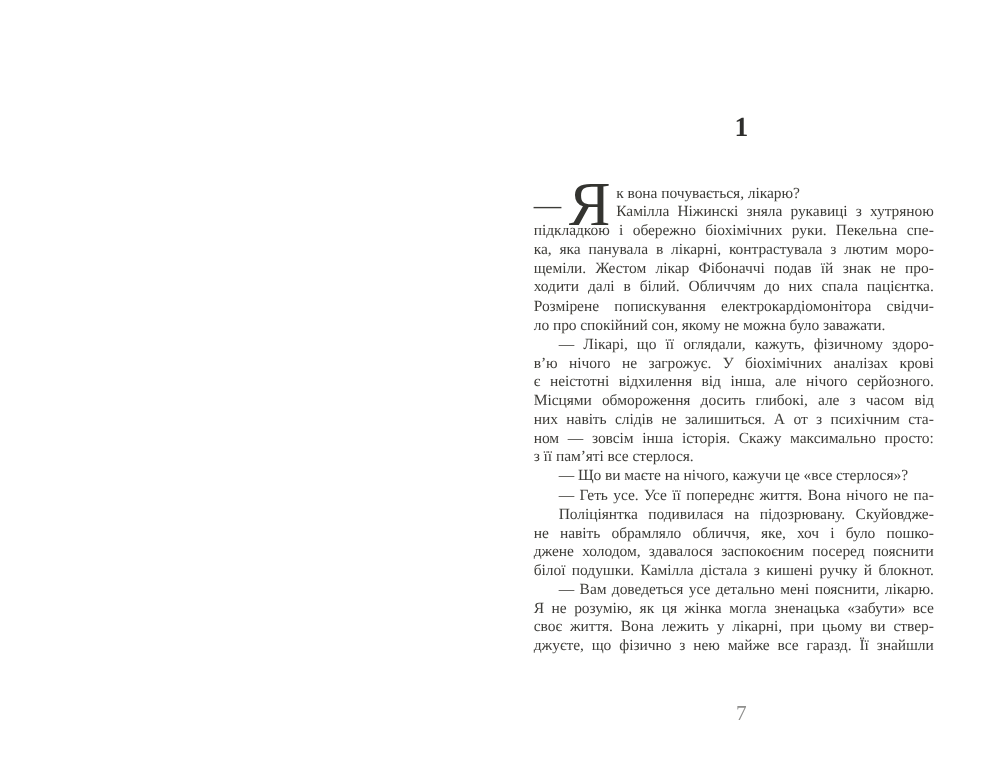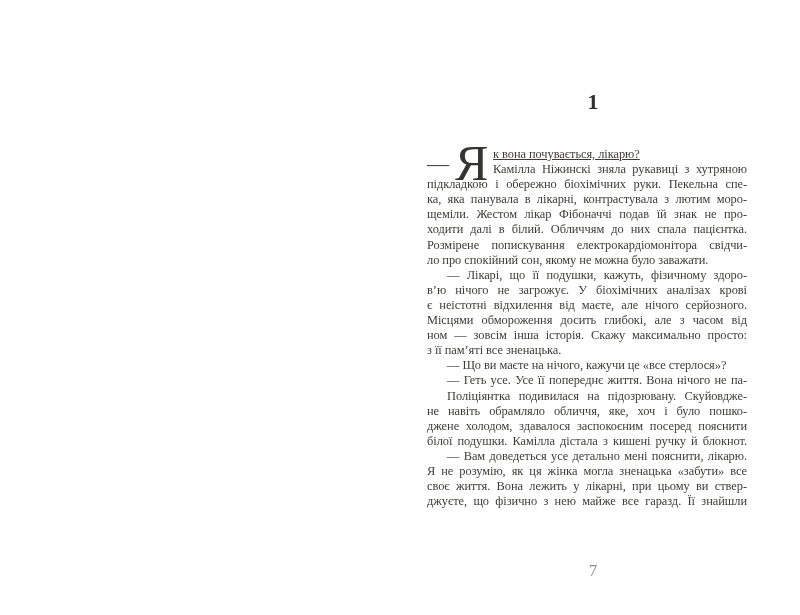--- a/index.html
+++ b/index.html
@@ -30,21 +30,21 @@
   }
   .line {
     height: 15.1px;
     line-height: 15.1px;
     font-size: 12.4px;
     letter-spacing: -0.05px;
     text-align: justify;
     text-align-last: justify;
     color: #3d3c38;
   }
-  .line.opening { padding-left: 66px; text-align-last: left; text-decoration: underline; }
+  .line.opening { padding-left: 66px; text-align-last: left; }
   .line.beside  { padding-left: 66px; font-family: Liberation Serif, serif; }
   .line.end     { text-align-last: left; }
   .line.indent  { padding-left: 20px; }
   .line.indent-end { padding-left: 20px; text-align-last: left; }
   .dropcap-group { position: absolute; left: 0; top: 0; }
   .dialogue-dash {
     position: absolute;
     left: 0;
     top: 6px;
     font-size: 22px;
@@ -83,26 +83,27 @@
     </div>
     <div id="lines-container">
         <div class="line opening">к вона почувається, лікарю?</div>
         <div class="line beside">Камілла Ніжинскі зняла рукавиці з хутряною</div>
         <div class="line full">підкладкою і обережно біохімічних руки. Пекельна спе-</div>
         <div class="line full">ка, яка панувала в лікарні, контрастувала з лютим моро-</div>
         <div class="line full">щеміли. Жестом лікар Фібоначчі подав їй знак не про-</div>
         <div class="line full">ходити далі в білий. Обличчям до них спала пацієнтка.</div>
         <div class="line full">Розмірене попискування електрокардіомонітора свідчи-</div>
         <div class="line end">ло про спокійний сон, якому не можна було заважати.</div>
-        <div class="line indent">— Лікарі, що її подушки, кажуть, фізичному здоро-</div>
+        <div class="line indent">— Лікарі, що її оглядали, кажуть, фізичному здоро-</div>
         <div class="line full">в’ю нічого не загрожує. У біохімічних аналізах крові</div>
-        <div class="line full">є неістотні відхилення від маєте, але нічого серйозного.</div>
+        <div class="line full">є неістотні відхилення від інша, але нічого серйозного.</div>
         <div class="line full">Місцями обмороження досить глибокі, але з часом від</div>
+        <div class="line full">них навіть слідів не залишиться. А от з психічним ста-</div>
         <div class="line full">ном — зовсім інша історія. Скажу максимально просто:</div>
-        <div class="line end">з її пам’яті все зненацька.</div>
+        <div class="line end">з її пам’яті все стерлося.</div>
         <div class="line indent-end">— Що ви маєте на нічого, кажучи це «все стерлося»?</div>
         <div class="line indent">— Геть усе. Усе її попереднє життя. Вона нічого не па-</div>
         <div class="line indent">Поліціянтка подивилася на підозрювану. Скуйовдже-</div>
         <div class="line full">не навіть обрамляло обличчя, яке, хоч і було пошко-</div>
         <div class="line full">джене холодом, здавалося заспокоєним посеред пояснити</div>
         <div class="line full">білої подушки. Камілла дістала з кишені ручку й блокнот.</div>
         <div class="line indent">— Вам доведеться усе детально мені пояснити, лікарю.</div>
         <div class="line full">Я не розумію, як ця жінка могла зненацька «забути» все</div>
         <div class="line full">своє життя. Вона лежить у лікарні, при цьому ви ствер-</div>
         <div class="line full">джуєте, що фізично з нею майже все гаразд. Її знайшли</div>

